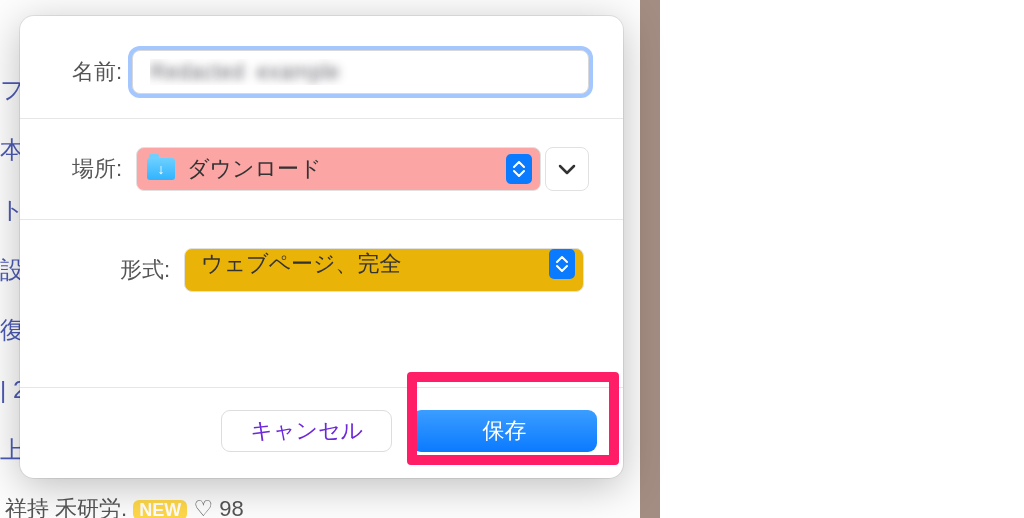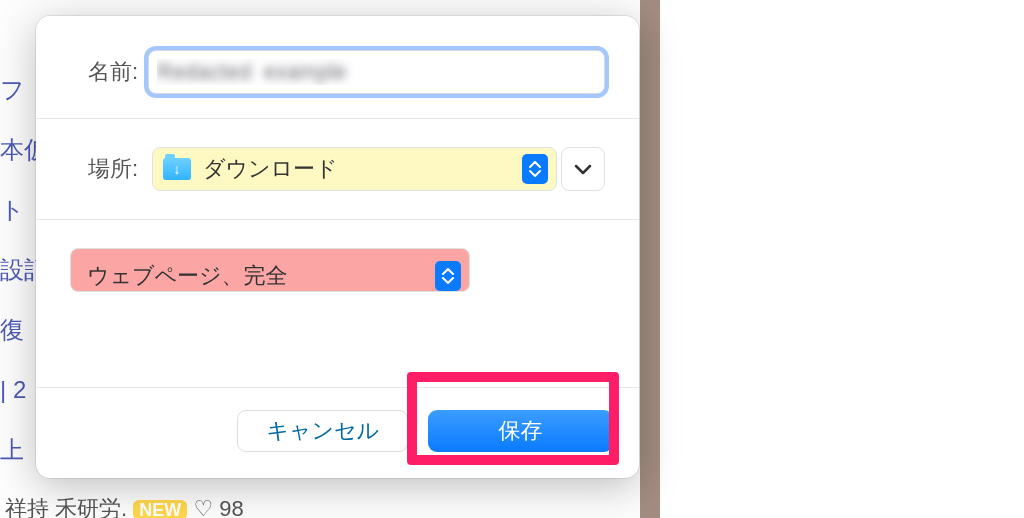--- a/index.html
+++ b/index.html
@@ -51,21 +51,21 @@
     .bg-bottom-text .new-badge {
       background: #ffd84a;
       color: #fff;
       border-radius: 6px;
       padding: 0 6px;
       font-size: 18px;
       font-weight: 600;
     }
     .dialog {
       position: absolute;
-      left: 36px;
+      left: 20px;
       top: 16px;
       width: 603px;
       height: 462px;
       background: #fff;
       border-radius: 14px;
       box-shadow: 0 8px 40px rgba(0,0,0,0.25), 0 0 0 1px rgba(0,0,0,0.08);
       display: flex;
       flex-direction: column;
     }
     .dialog-body {
@@ -87,21 +87,21 @@
     .name-input-wrap {
       flex: 1;
       position: relative;
     }
     .name-input {
       width: 100%;
       height: 44px;
       border: 1px solid #d8d8d8;
       border-radius: 8px;
       font-size: 22px;
-      padding: 0 8px;
+      padding: 0 17px;
       outline: none;
       box-shadow: 0 0 0 4px #a4c7ff;
       color: transparent;
       text-shadow: 0 0 9px rgba(80,80,90,0.85);
       background: #fff;
     }
     .name-input::selection {
       background: #b7d3ff;
     }
     .tag-input {
@@ -123,21 +123,21 @@
       display: flex;
       align-items: center;
       gap: 4px;
       margin-bottom: 28px;
     }
     .location-select {
       flex: 1;
       height: 44px;
       border: 1px solid #e1e1e1;
       border-radius: 8px;
-      background: #fef9c3;
+      background: #fca5a5;
       display: flex;
       align-items: center;
       padding: 0 8px 0 10px;
       position: relative;
     }
     .folder-icon {
       width: 28px;
       height: 22px;
       background: linear-gradient(#6ed0ff, #30b4ff);
       border-radius: 3px;
@@ -205,23 +205,23 @@
       text-align: right;
       font-size: 22px;
       color: #555;
       padding-right: 14px;
     }
     .format-select {
       width: 400px;
       height: 44px;
       border: 1px solid #e1e1e1;
       border-radius: 8px;
-      background: #fca5a5;
-      display: flex;
-      align-items: flex-end;
+      background: #eab308;
+      display: flex;
+      align-items: flex-start;
       padding: 0 8px 0 16px;
     }
     .format-text {
       flex: 1;
       font-size: 22px;
       color: #333;
     }
     .dialog-footer {
       border-top: 1px solid #e6e6e6;
       padding: 22px 26px 26px 26px;
@@ -234,21 +234,21 @@
       height: 42px;
       border-radius: 9px;
       font-size: 22px;
       border: none;
       cursor: pointer;
       padding: 0 28px;
     }
     .btn-cancel {
       background: #fff;
       border: 1px solid #ddd;
-      color: #0369a1;
+      color: #6d28d9;
       min-width: 170px;
     }
     .btn-save {
       background: linear-gradient(#3b9dff, #0a7aff);
       color: #fff;
       min-width: 185px;
       font-weight: 400;
     }
     .highlight-box {
       position: absolute;
@@ -315,20 +315,21 @@
       <div class="expand-btn">
         <svg width="18" height="12" viewBox="0 0 18 12">
           <path d="M2 3 L9 10 L16 3" stroke="#333" stroke-width="2.5" fill="none" stroke-linecap="round" stroke-linejoin="round"></path>
         </svg>
       </div>
     </div>
 
     <div class="divider" style="margin-top:20px;"></div>
 
     <div class="format-row">
+      <div class="format-label">形式:</div>
       <div class="format-select">
         <div class="format-text">ウェブページ、完全</div>
         <div class="stepper">
           <svg width="12" height="8" viewBox="0 0 12 8">
               <path d="M1 6 L6 1 L11 6" stroke="#fff" stroke-width="2" fill="none" stroke-linecap="round" stroke-linejoin="round"></path>
             </svg>
           <svg width="12" height="8" viewBox="0 0 12 8">
               <path d="M1 2 L6 7 L11 2" stroke="#fff" stroke-width="2" fill="none" stroke-linecap="round" stroke-linejoin="round"></path>
             </svg>
         </div>

